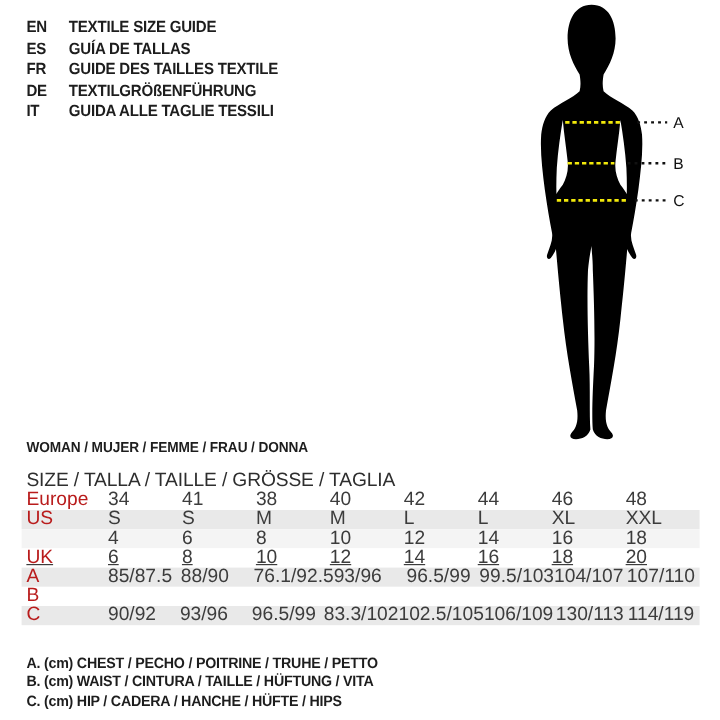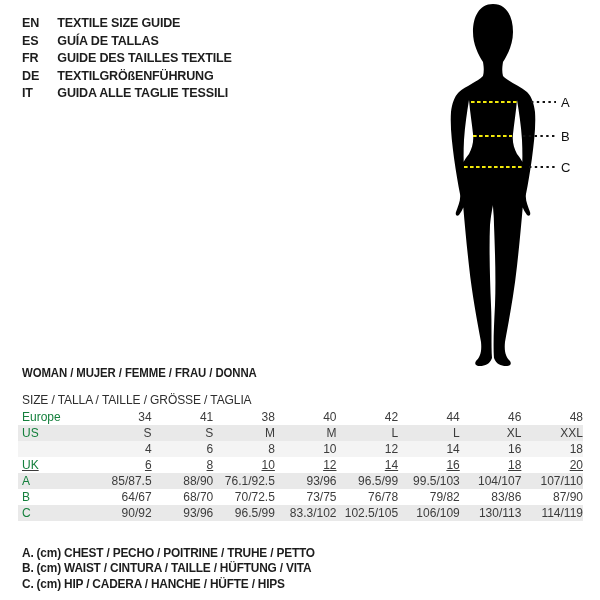--- a/index.html
+++ b/index.html
@@ -25,26 +25,26 @@
   .measure-letter { font-family:"Liberation Sans", sans-serif; font-size:13px; fill:#111111; }
 
   
   .woman-line {
     position:absolute; left:22px; top:366px;
     font-size:12px; font-weight:bold; letter-spacing:-0.1px;
     transform:scaleX(0.95); transform-origin:left top; white-space:nowrap;
   }
 
   
-  .size-table { position:absolute; left:18px; top:392px; width:565px; font-size:12px; color:#3c3c3c; }
+  .size-table { position:absolute; left:18px; top:392px; width:565px; font-size:16px; color:#3c3c3c; }
   .t-header { height:17px; line-height:17px; padding-left:4px; color:#2e2e2e; letter-spacing:-0.1px; }
   .t-row { display:flex; height:16px; line-height:16px; }
-  .t-label { width:68px; flex:0 0 68px; padding-left:4px; color:#15803d; }
+  .t-label { width:68px; flex:0 0 68px; padding-left:4px; color:#b91c1c; }
   .t-cells { flex:1 1 auto; display:flex; }
-  .t-cell { flex:1 1 0; text-align:right; }
+  .t-cell { flex:1 1 0; text-align:left; }
 
   
   .legend {
     position:absolute; left:22px; top:546px;
     font-weight:bold; font-size:12.5px; line-height:15.4px; letter-spacing:-0.2px;
     transform:scaleX(0.95); transform-origin:left top; white-space:nowrap;
   }
 </style>
 </head>
 <body>
@@ -215,30 +215,20 @@
           <div class="t-cell">93/96</div>
           <div class="t-cell">96.5/99</div>
           <div class="t-cell">99.5/103</div>
           <div class="t-cell">104/107</div>
           <div class="t-cell">107/110</div>
         </div>
     </div>
 
     <div class="t-row" style="background: rgb(255, 255, 255);">
       <div class="t-label">B</div>
-      <div class="t-cells">
-          <div class="t-cell">64/67</div>
-          <div class="t-cell">68/70</div>
-          <div class="t-cell">70/72.5</div>
-          <div class="t-cell">73/75</div>
-          <div class="t-cell">76/78</div>
-          <div class="t-cell">79/82</div>
-          <div class="t-cell">83/86</div>
-          <div class="t-cell">87/90</div>
-        </div>
     </div>
 
     <div class="t-row" style="background: rgb(233, 233, 233);">
       <div class="t-label">C</div>
       <div class="t-cells">
           <div class="t-cell">90/92</div>
           <div class="t-cell">93/96</div>
           <div class="t-cell">96.5/99</div>
           <div class="t-cell">83.3/102</div>
           <div class="t-cell">102.5/105</div>

